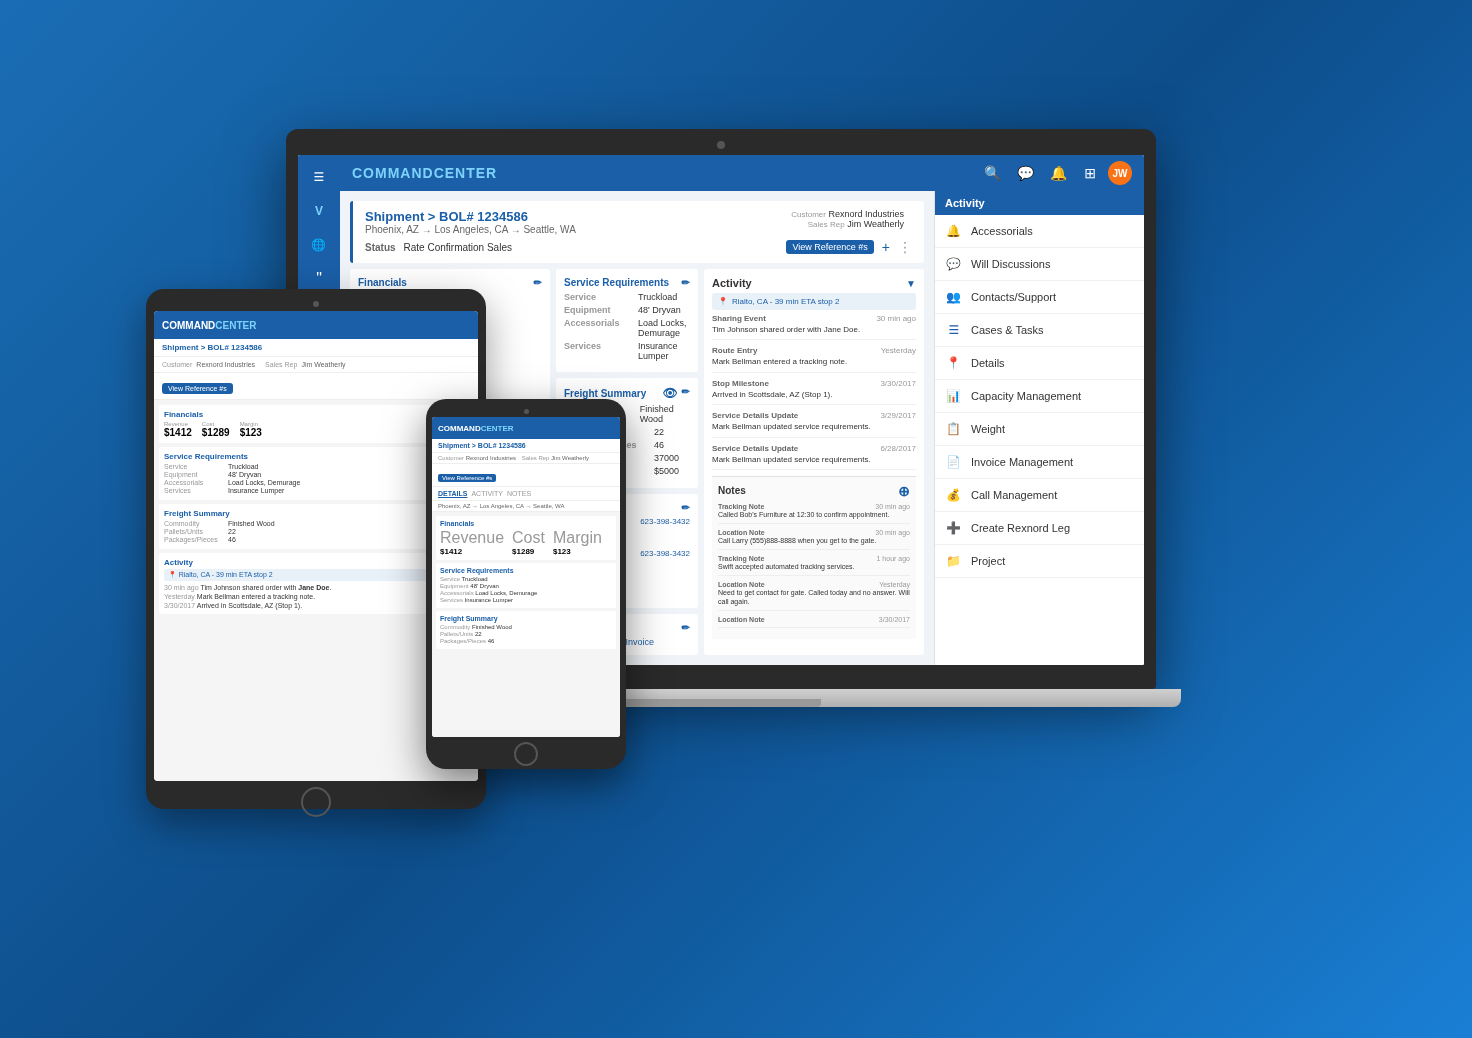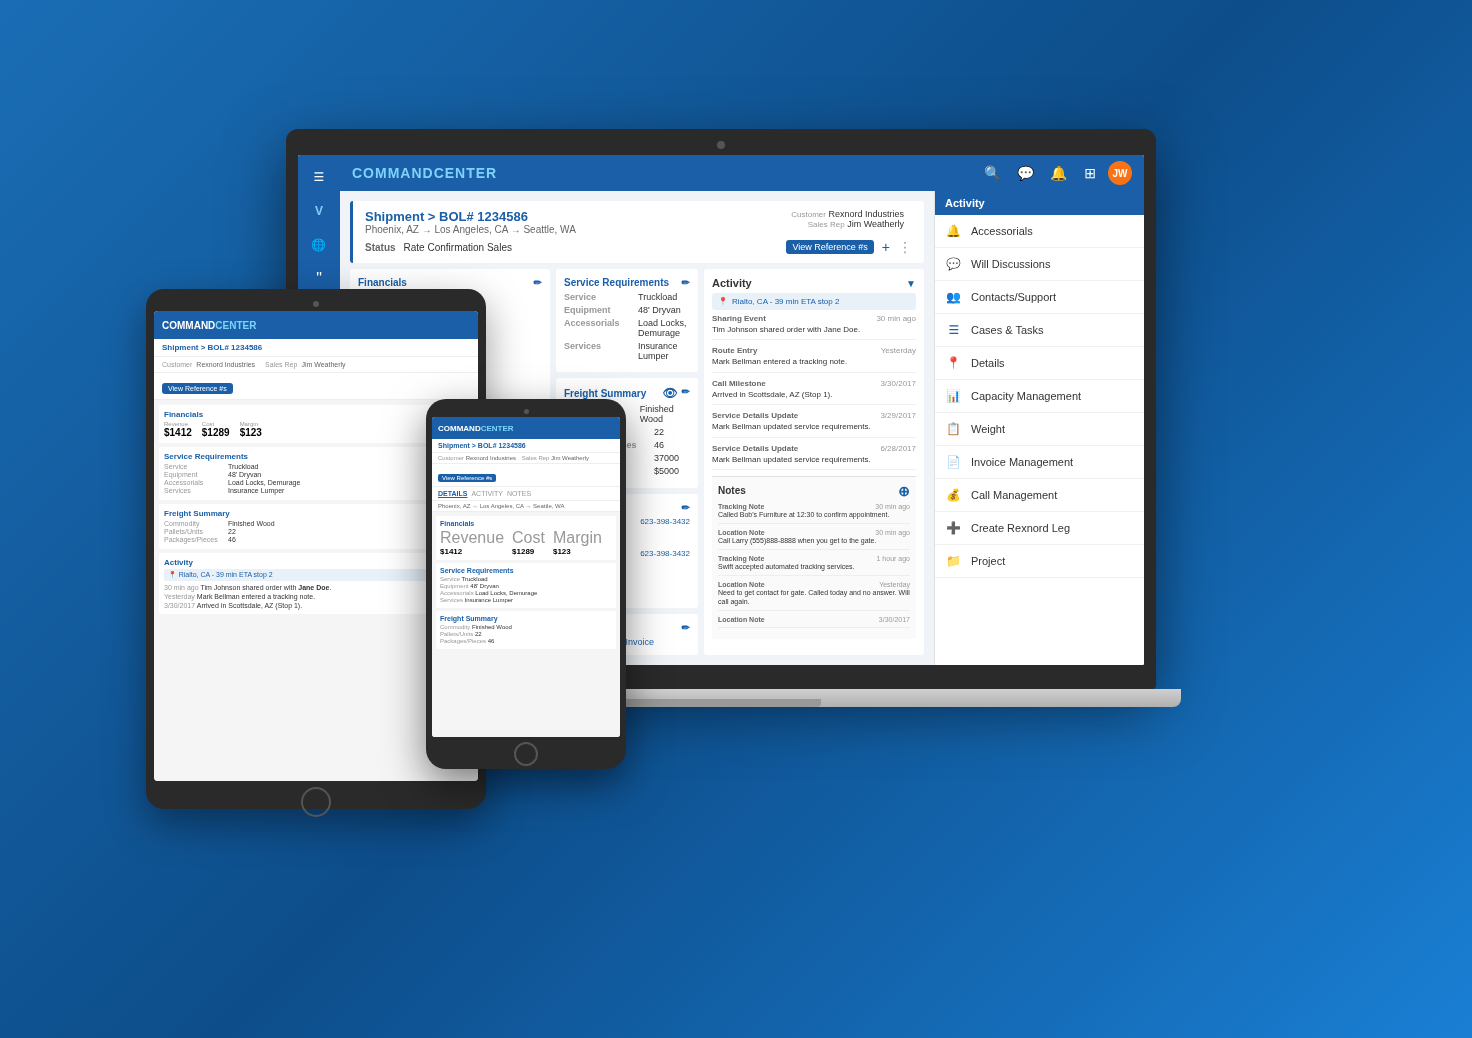--- a/index.html
+++ b/index.html
@@ -860,21 +860,21 @@
                       </div>
                       <div class="activity-entry">
                         <div class="activity-meta">
                           <span class="activity-type">Route Entry</span>
                           <span>Yesterday</span>
                         </div>
                         <div class="activity-text">Mark Bellman entered a tracking note.</div>
                       </div>
                       <div class="activity-entry">
                         <div class="activity-meta">
-                          <span class="activity-type">Call Milestone</span>
+                          <span class="activity-type">Stop Milestone</span>
                           <span>3/30/2017</span>
                         </div>
                         <div class="activity-text">Arrived in Scottsdale, AZ (Stop 1).</div>
                       </div>
                       <div class="activity-entry">
                         <div class="activity-meta">
                           <span class="activity-type">Service Details Update</span>
                           <span>3/29/2017</span>
                         </div>
                         <div class="activity-text">Mark Bellman updated service requirements.</div>

